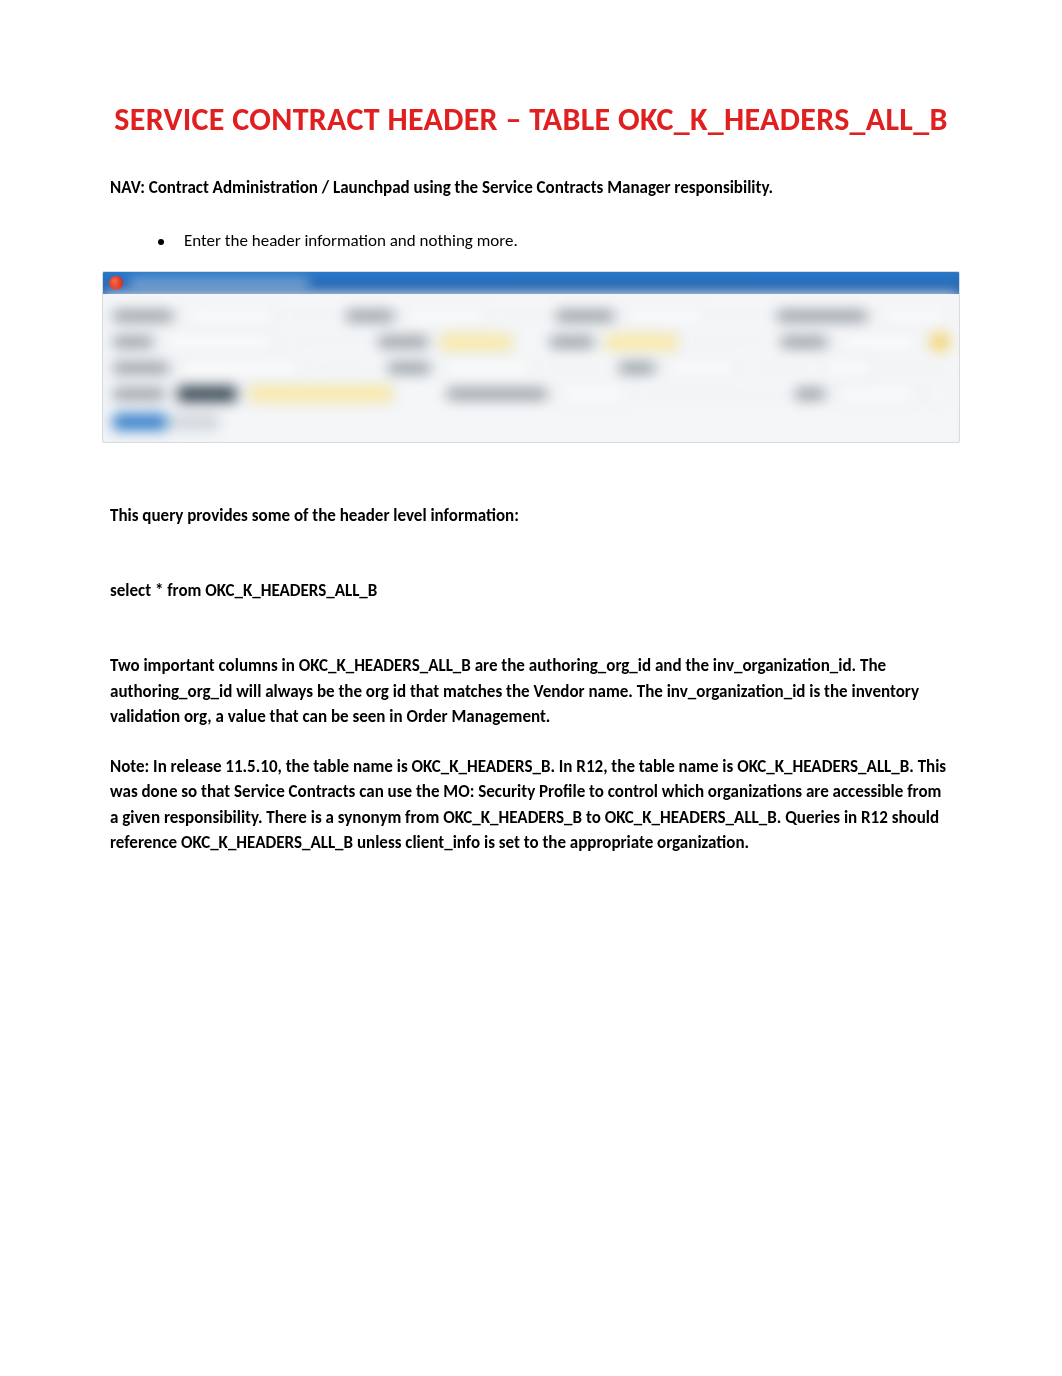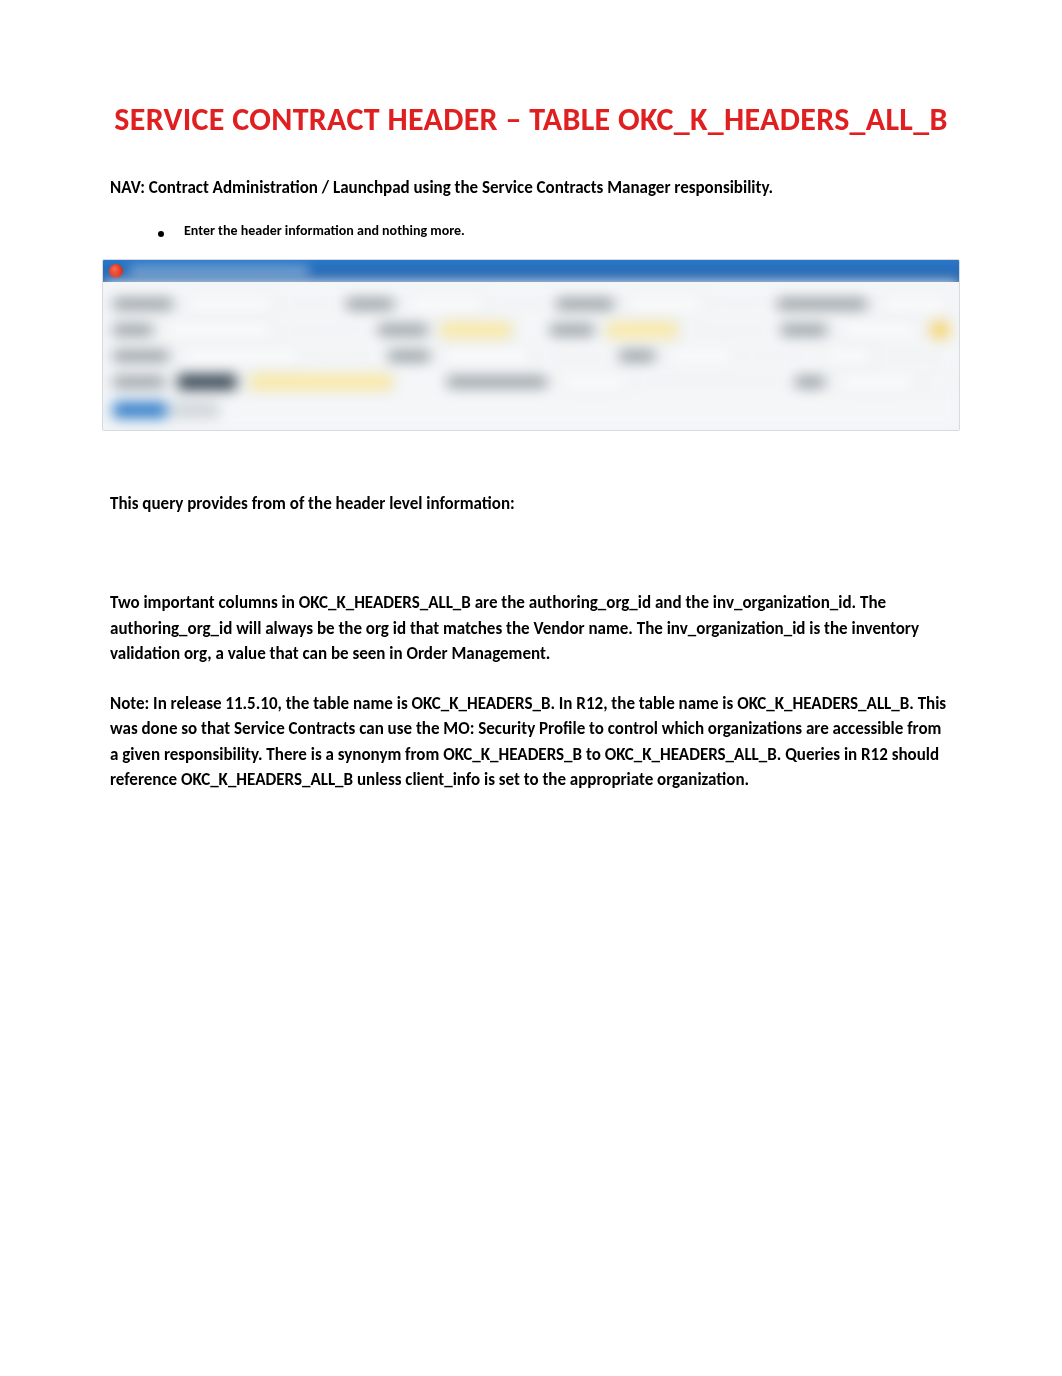--- a/index.html
+++ b/index.html
@@ -16,40 +16,40 @@
       text-align: center;
       font-weight: 700;
       font-size: 32px;
       color: #e02020;
       letter-spacing: 0.3px;
       margin-bottom: 38px;
     }
     .nav-line {
       font-weight: 700;
       font-size: 17px;
-      margin-bottom: 24px;
+      margin-bottom: 32px;
     }
     .bullet-row {
       display: flex;
       align-items: flex-start;
       margin-left: 48px;
       margin-bottom: 20px;
     }
     .bullet-dot {
       width: 6px;
       height: 6px;
       background: #000;
       border-radius: 50%;
       margin-top: 9px;
       margin-right: 20px;
       flex: 0 0 auto;
     }
     .bullet-text {
-      font-weight: 700;
-      font-size: 14px;
+      font-weight: 400;
+      font-size: 17px;
     }
     .form-shot {
       margin: 10px -8px 60px -8px;
       border: 1px solid #d7dbe0;
       border-radius: 2px;
       overflow: hidden;
       background: #f2f4f6;
     }
     .form-titlebar {
       height: 22px;
@@ -206,20 +206,21 @@
       <div class="fld" style="width:80px"></div>
       <div class="fld" style="width:20px"></div>
     </div>
     <div class="tabrow">
       <div class="tab"></div>
       <div class="tab inactive"></div>
     </div>
   </div>
 </div>
 
-<p class="para">This query provides from of the header level information:</p>
+<p class="para">This query provides some of the header level information:</p>
 
 <div class="query-block">
+  <div>select * from OKC_K_HEADERS_ALL_B</div>
 </div>
 
 <p class="para">Two important columns in OKC_K_HEADERS_ALL_B are the authoring_org_id and the inv_organization_id. The authoring_org_id will always be the org id that matches the Vendor name. The inv_organization_id is the inventory validation org, a value that can be seen in Order Management.</p>
 
 <p class="para">Note:  In release 11.5.10, the table name is OKC_K_HEADERS_B.  In R12, the table name is OKC_K_HEADERS_ALL_B.  This was done so that Service Contracts can use the MO: Security Profile to control which organizations are accessible from a given responsibility.  There is a synonym from OKC_K_HEADERS_B to OKC_K_HEADERS_ALL_B.  Queries in R12 should reference OKC_K_HEADERS_ALL_B unless client_info is set to the appropriate organization.</p>
 
 </body></html>

